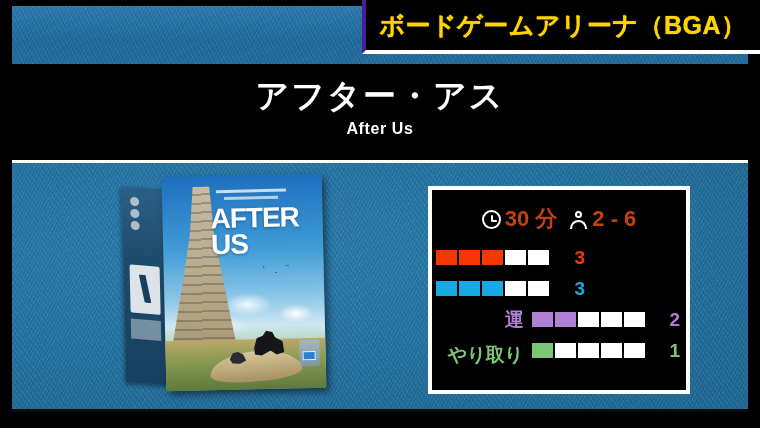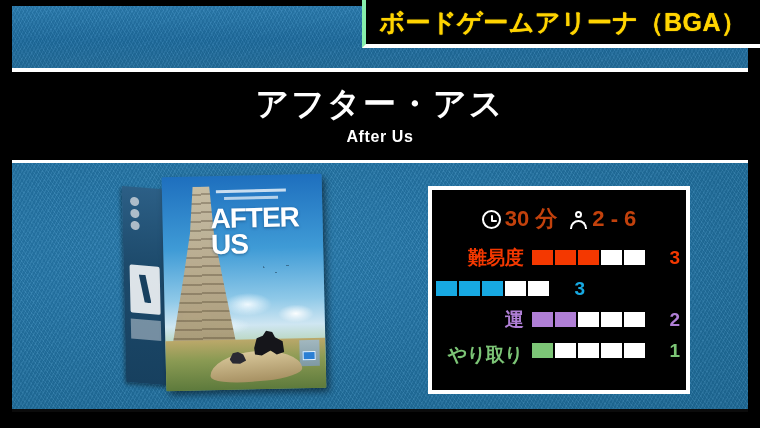--- a/index.html
+++ b/index.html
@@ -16,36 +16,36 @@
     position:absolute;left:12px;top:6px;width:736px;height:62px;
     background:
       repeating-linear-gradient(118deg, rgba(255,255,255,.045) 0 1px, rgba(0,0,0,.05) 1px 3px),
       repeating-linear-gradient(62deg, rgba(255,255,255,.035) 0 1px, rgba(0,0,0,.04) 1px 4px),
       linear-gradient(180deg,#2b7fb4 0%,#1f6fa3 55%,#24709f 100%);
   }
   .topstrip-line{
     position:absolute;left:12px;top:68px;width:736px;height:4px;background:#ffffff;
   }
   .banner{
-    position:absolute;left:362px;top:0px;width:398px;height:48px;
+    position:absolute;left:362px;top:0px;width:398px;height:54px;
     background:#000;
-    border-left:4px solid #86efac;
+    border-left:4px solid #4c1d95;
     border-bottom:4px solid #ffffff;
     box-sizing:border-box;
     display:flex;align-items:center;justify-content:center;
   }
   .banner-text{
     color:#ffd400;font-size:25px;font-weight:bold;letter-spacing:.5px;
     white-space:nowrap;
     text-shadow:0 0 1px #ffd400;
   }
 
   
   .titleblock{
-    position:absolute;left:0;top:72px;width:760px;height:88px;background:#000;
+    position:absolute;left:0;top:64px;width:760px;height:88px;background:#000;
     display:flex;flex-direction:column;align-items:center;justify-content:center;
   }
   .title-jp{
     color:#fff;font-size:33px;font-weight:bold;letter-spacing:2px;line-height:1;
     margin-bottom:9px;white-space:nowrap;
   }
   .title-en{
     color:#fff;font-size:16px;font-weight:bold;letter-spacing:.6px;line-height:1;
   }
 
@@ -222,21 +222,20 @@
           <span>30 分</span>
         </span>
         <span class="ip-chunk">
           <span class="ico ico-person"></span>
           <span>2 - 6</span>
         </span>
       </div>
 
       <div id="stat-rows">
           <div class="statrow">
-            <div class="st-label" style="color: rgb(244, 56, 0);">難易度</div>
             <div class="st-bar">
               <span class="seg" style="background: rgb(244, 56, 0);"></span>
               <span class="seg" style="background: rgb(244, 56, 0);"></span>
               <span class="seg" style="background: rgb(244, 56, 0);"></span>
               <span class="seg"></span>
               <span class="seg"></span>
             </div>
             <div class="st-val" style="color: rgb(244, 56, 0);">3</div>
           </div>
           <div class="statrow">

